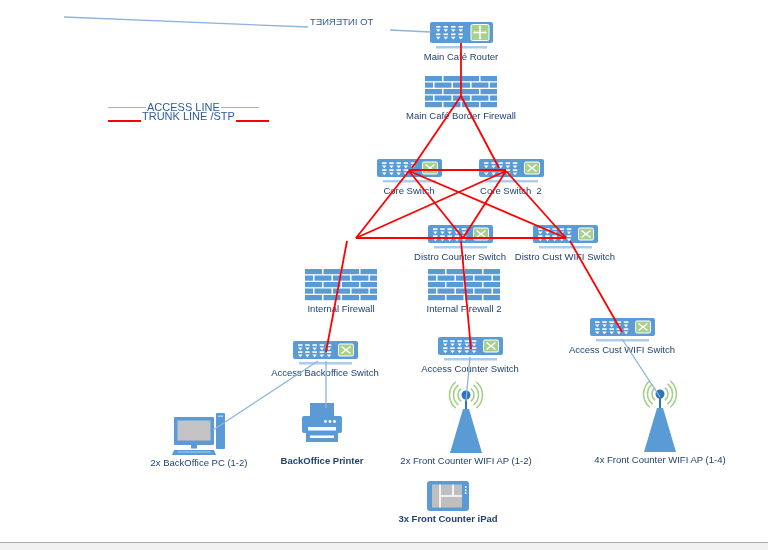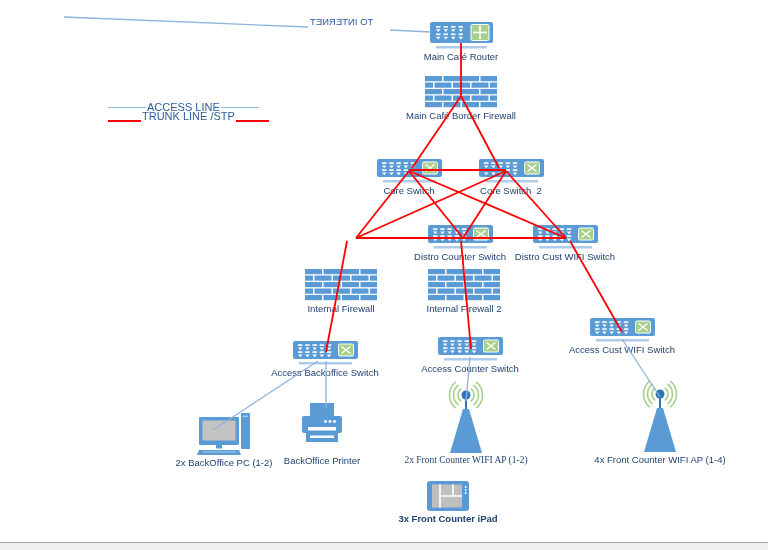--- a/index.html
+++ b/index.html
@@ -233,35 +233,35 @@
     <div class="label">Access Counter Switch</div>
   </div>
 
   <div class="node" style="left:552px;top:318px;width:140px;">
     <svg class="icon" width="65" height="24">
         <use href="#sym-switch"></use>
       </svg>
     <div class="label">Access Cust WIFI Switch</div>
   </div>
 
-  <div class="node" style="left:172px;top:413px;width:104px;">
+  <div class="node" style="left:147px;top:413px;width:104px;">
     <svg class="icon" width="54" height="42">
         <use href="#sym-pc"></use>
       </svg>
     <div class="label">2x BackOffice PC (1-2)</div>
   </div>
 
-  <div class="node" style="left:252px;top:403px;width:140px;">
+  <div class="node" style="left:252px;top:403px;width:140px;font-weight:bold;">
     <svg class="icon" width="42" height="50">
         <use href="#sym-printer"></use>
       </svg>
     <div class="label">BackOffice Printer</div>
   </div>
 
-  <div class="node" style="left:376px;top:381px;width:180px;font-family:Liberation Serif, serif;">
+  <div class="node" style="left:376px;top:381px;width:180px;">
     <svg class="icon" width="70" height="72">
         <use href="#sym-ap"></use>
       </svg>
     <div class="label">2x Front Counter WIFI AP (1-2)</div>
   </div>
 
   <div class="node" style="left:570px;top:380px;width:180px;">
     <svg class="icon" width="70" height="72">
         <use href="#sym-ap"></use>
       </svg>

